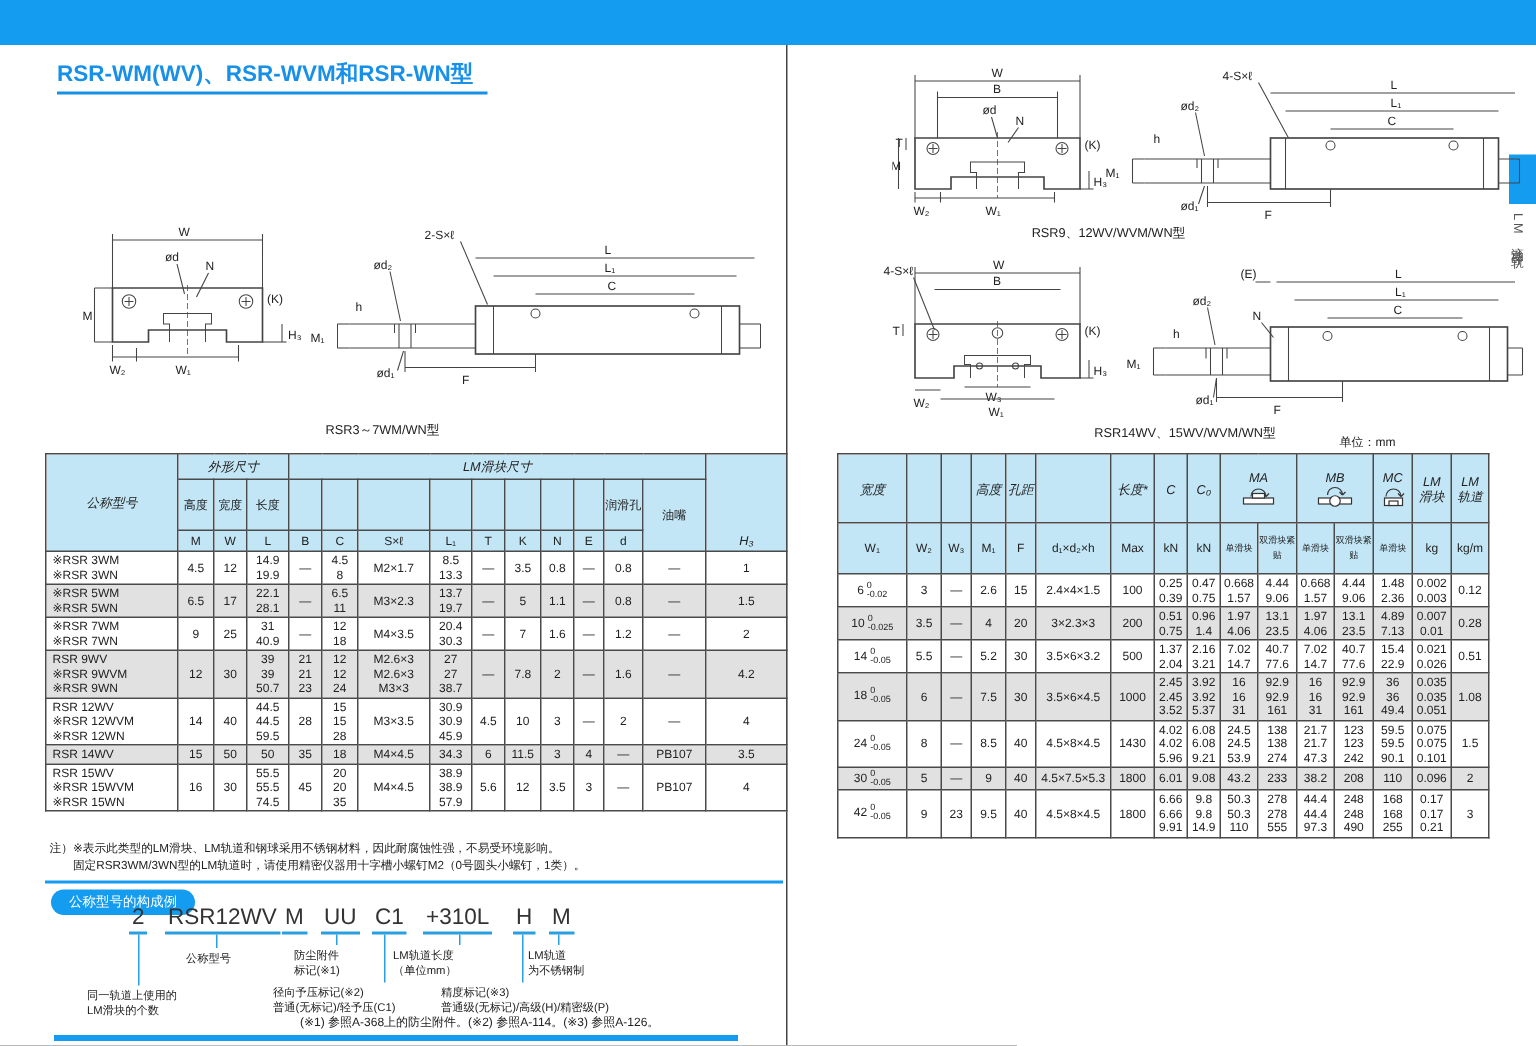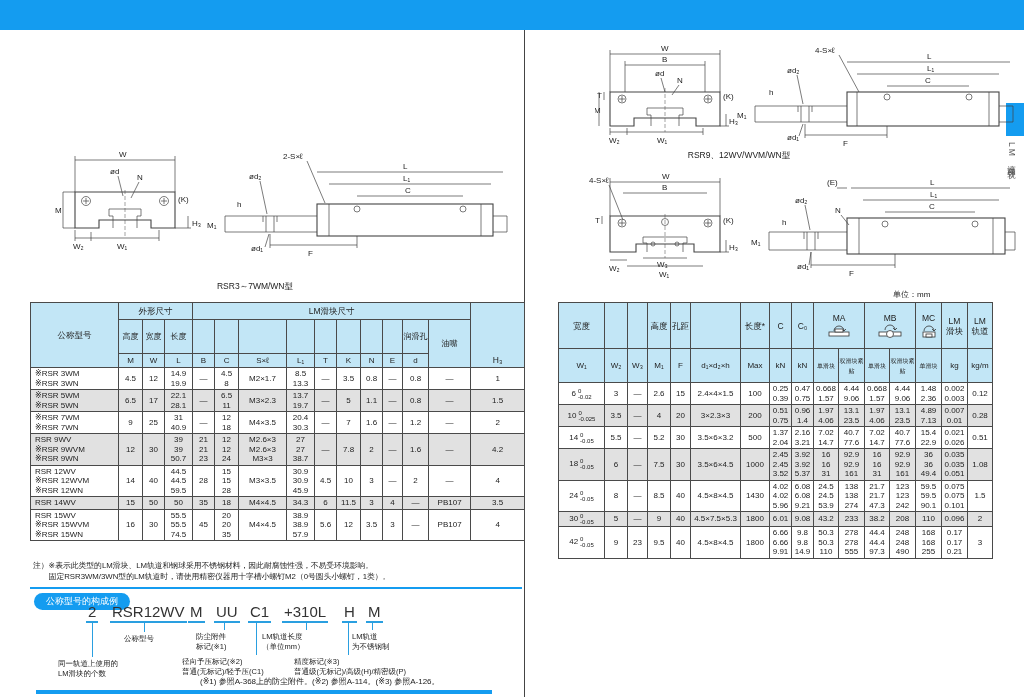--- a/index.html
+++ b/index.html
@@ -17,21 +17,21 @@
   .dwg .thick{stroke-width:1.1;}
   .dwg text{fill:#222;font-size:8px;stroke:none;font-family:"Liberation Sans","DejaVu Sans",sans-serif;}
   .dwg .dash{stroke-dasharray:4 2;stroke-width:0.5;}
   
   table.spec{border-collapse:collapse;table-layout:fixed;position:absolute;top:302px;background:#fff;border:1.5px solid #222;}
   .spec th{background:#C2E6F6;font-weight:normal;font-size:8px;border:0.8px solid #4a4a4a;
            padding:0;line-height:10px;overflow:hidden;white-space:pre-line;}
   .spec td{border:0.8px solid #4a4a4a;font-size:8px;text-align:center;padding:1px 0;
            line-height:9.5px;white-space:pre-line;overflow:hidden;}
   .spec tr.alt td{background:#E1E1E1;}
-  .spec thead tr:nth-child(1) th{height:16px;font-size:8.5px;}
+  .spec thead tr:nth-child(1) th{height:16px;font-size:8.5px;font-style:italic;}
   .spec thead tr:nth-child(2) th{height:33px;}
   .spec thead tr:nth-child(3) th{height:13px;}
   .spec thead{border-bottom:1.5px solid #222;}
   .model-cell{text-align:left !important;padding-left:4px !important;}
   .tol{display:inline-flex;flex-direction:column;font-size:6px;line-height:6px;margin-left:2px;
        vertical-align:middle;text-align:left;}
   .bottom-align{vertical-align:bottom;padding-bottom:2px !important;}
   .mom-icon{display:block;margin:0 auto;}
   
   .note{position:absolute;font-size:7.8px;line-height:11px;color:#222;white-space:pre-line;}
@@ -49,20 +49,21 @@
   .tab{position:absolute;left:1006px;top:103px;width:18px;height:33px;background:#149CF0;}
   .sidetext{position:absolute;left:1006px;top:142px;writing-mode:vertical-rl;font-size:8.5px;
             color:#555;letter-spacing:2px;}
 </style>
 </head>
 <body>
 
 <div class="page">
   <div class="topbar"></div>
   <div class="fold"></div>
+  <div class="title">RSR-WM(WV)、RSR-WVM和RSR-WN型</div>
   <div class="tab"></div>
   <div class="sidetext">LM滚动导轨</div>
   <div class="unit">单位：mm</div>
 
   <svg class="dwg" style="left:55px;top:146px" width="460" height="138" viewBox="0 0 460 138">
 
     <line x1="20" y1="14" x2="120" y2="14"></line>
       <line x1="20" y1="10" x2="20" y2="46"></line>
       <line x1="120" y1="10" x2="120" y2="46"></line>
     <text x="64" y="11">W</text>
@@ -274,20 +275,21 @@
       <line x1="184" y1="62" x2="192" y2="62"></line>
       <line x1="184" y1="80" x2="192" y2="80"></line>
     <text x="166" y="75">M₁</text>
     <text x="212" y="99">ød₁</text>
     <line x1="224" y1="95" x2="226" y2="82"></line>
     <line x1="226" y1="95" x2="310" y2="95"></line>
       <line x1="226" y1="82" x2="226" y2="98"></line>
       <line x1="310" y1="84" x2="310" y2="98"></line>
     <text x="264" y="106">F</text>
   </svg>
+  <div class="caption" style="left:660px;top:283px;width:260px">RSR14WV、15WV/WVM/WN型</div>
 
   <table class="spec" style="left:30px;width:494px">
     <colgroup>
       <col style="width:88px">
         <col style="width:24px">
         <col style="width:22px">
         <col style="width:28px">
       <col style="width:22px">
         <col style="width:24px">
         <col style="width:48px">

